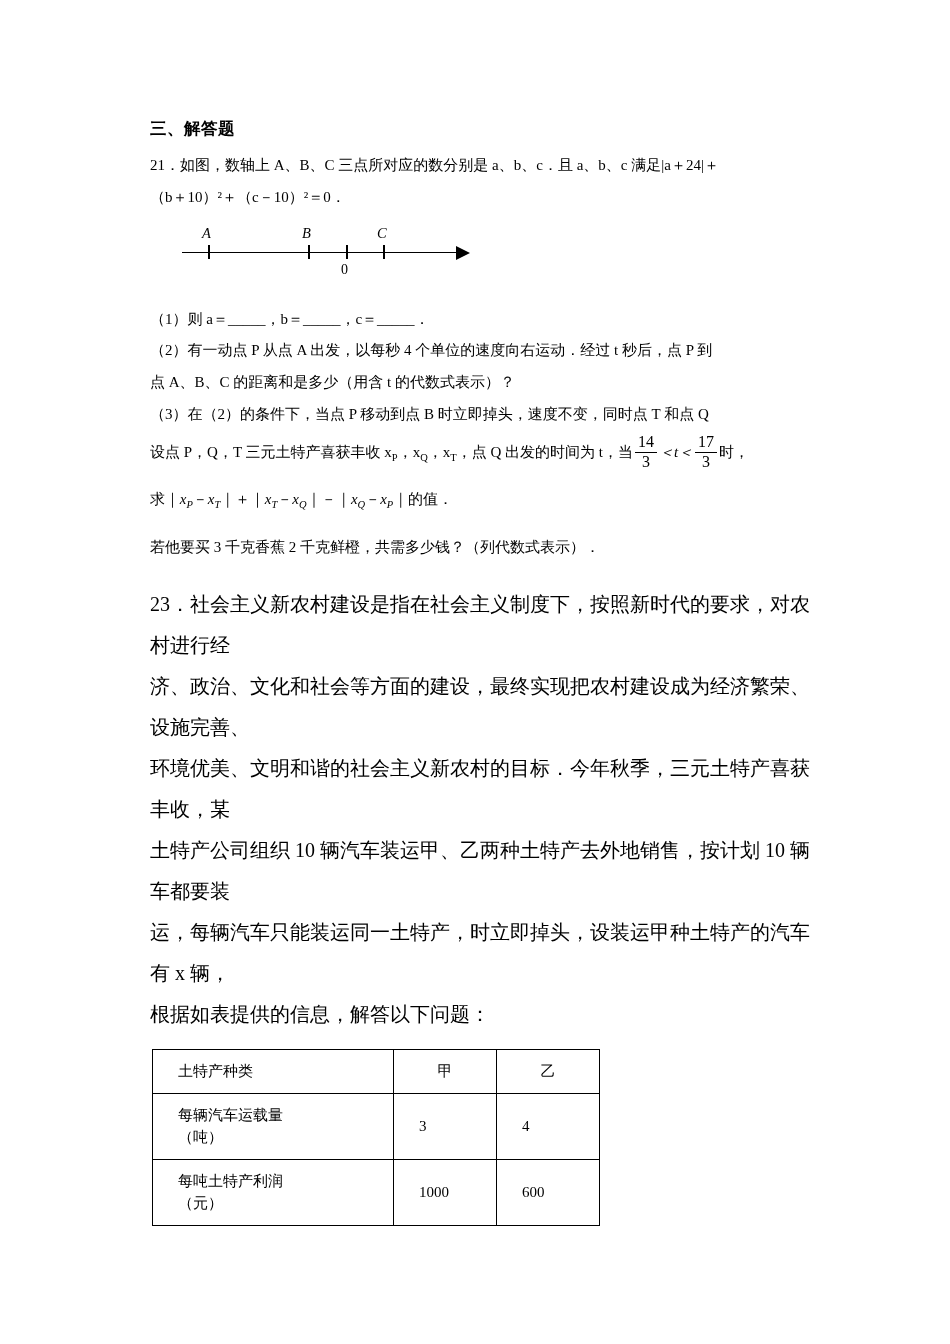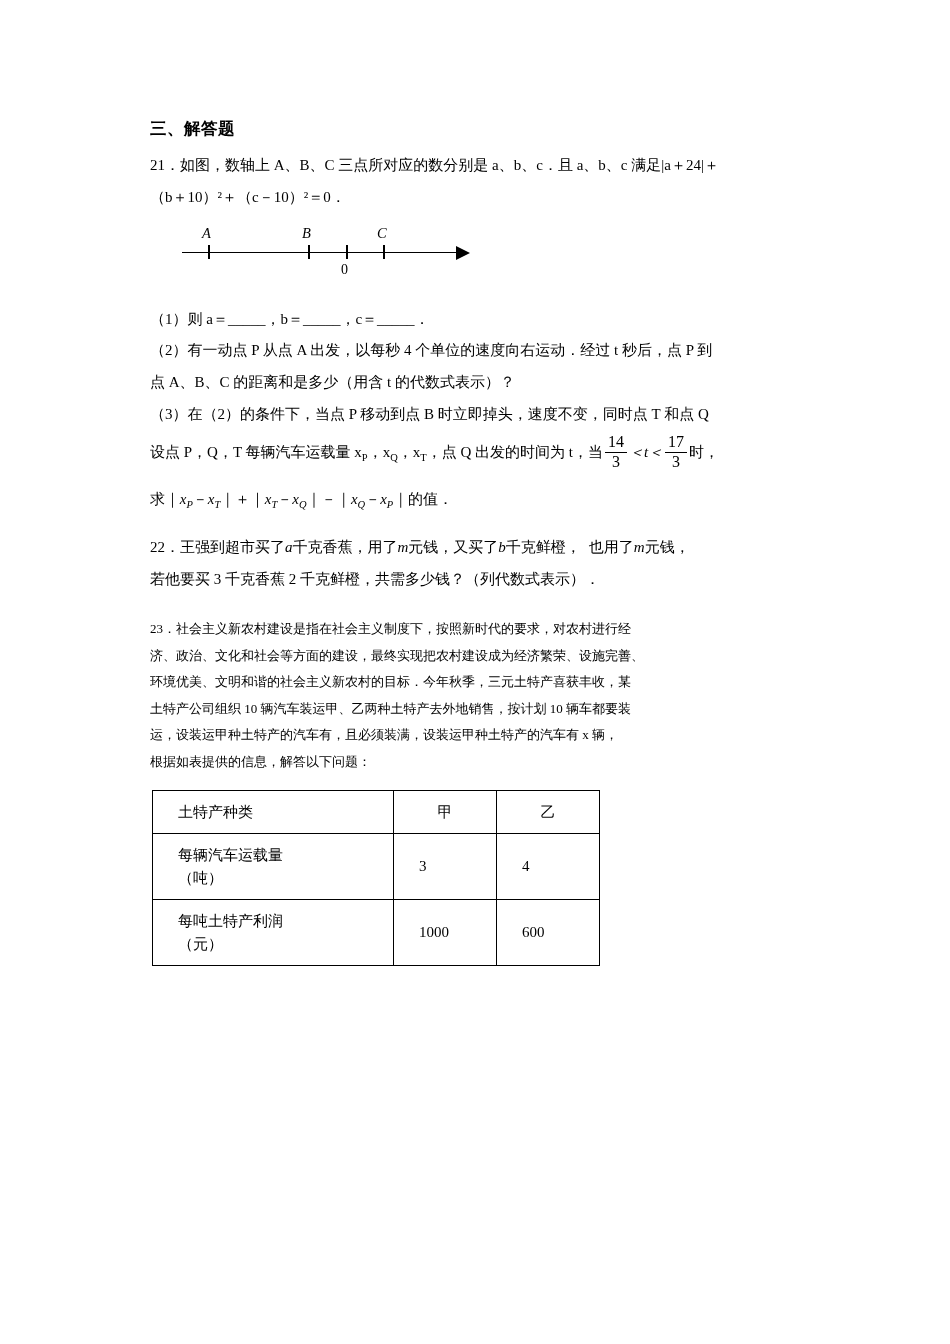--- a/index.html
+++ b/index.html
@@ -38,21 +38,21 @@
   .q {
     font-size: 15px;
     line-height: 1.85;
     margin-bottom: 4px;
     text-align: justify;
   }
   .q-num {
     white-space: nowrap;
   }
   .para {
-    font-size: 13px;
+    font-size: 20px;
     line-height: 2.05;
     text-align: justify;
   }
   .italic {
     font-style: italic;
     font-family: "Liberation Serif", serif;
   }
   .sub {
     font-size: 10.5px;
     vertical-align: sub;
@@ -172,43 +172,40 @@
         <div class="tick-label" style="left:209px;">C</div>
         <div class="tick-label-below" style="left:173px;">0</div>
       </div>
 
       <div class="q">（1）则 a＝_____，b＝_____，c＝_____．</div>
       <div class="q">（2）有一动点 P 从点 A 出发，以每秒 4 个单位的速度向右运动．经过 t 秒后，点 P 到</div>
       <div class="q">点 A、B、C 的距离和是多少（用含 t 的代数式表示）？</div>
       <div class="q">（3）在（2）的条件下，当点 P 移动到点 B 时立即掉头，速度不变，同时点 T 和点 Q</div>
 
       <div class="q" style="line-height:2.6;">
-        <span>设点 P，Q，T 每辆汽车运载量 x</span><span class="sub">P</span><span>，x</span><span class="sub">Q</span><span>，x</span><span class="sub">T</span><span>，点 Q 出发的时间为 t，当</span><span class="frac"><span class="num">14</span><span class="den">3</span></span><span class="italic">＜t＜</span><span class="frac"><span class="num">17</span><span class="den">3</span></span><span>时，</span>
+        <span>设点 P，Q，T 三元土特产喜获丰收 x</span><span class="sub">P</span><span>，x</span><span class="sub">Q</span><span>，x</span><span class="sub">T</span><span>，点 Q 出发的时间为 t，当</span><span class="frac"><span class="num">14</span><span class="den">3</span></span><span class="italic">＜t＜</span><span class="frac"><span class="num">17</span><span class="den">3</span></span><span>时，</span>
       </div>
 
       <div class="q" style="margin-top:14px;">
         <span>求</span><span class="abs-expr" id="absexpr">｜<span class="italic">x</span><span class="sub italic">P</span>－<span class="italic">x</span><span class="sub italic">T</span>｜＋｜<span class="italic">x</span><span class="sub italic">T</span>－<span class="italic">x</span><span class="sub italic">Q</span>｜－｜<span class="italic">x</span><span class="sub italic">Q</span>－<span class="italic">x</span><span class="sub italic">P</span>｜</span><span>的值．</span>
       </div>
     </div>
 
     <div style="margin-top:20px;">
-      <div class="q">
-        <span class="q-num">22．</span><span>王强到超市买了</span><span class="italic">a</span><span>千克香蕉，用了</span><span class="italic">m</span><span>元钱，又买了</span><span class="italic">b</span><span>千克鲜橙，</span><span class="sp"></span><span>也用了</span><span class="italic">m</span><span>元钱，</span>
-      </div>
       <div class="q">若他要买 3 千克香蕉 2 千克鲜橙，共需多少钱？（列代数式表示）．</div>
     </div>
 
     <div style="margin-top:22px;">
       <div class="para">
         <span class="q-num">23．</span><span>社会主义新农村建设是指在社会主义制度下，按照新时代的要求，对农村进行经</span>
       </div>
       <div class="para">济、政治、文化和社会等方面的建设，最终实现把农村建设成为经济繁荣、设施完善、</div>
       <div class="para">环境优美、文明和谐的社会主义新农村的目标．今年秋季，三元土特产喜获丰收，某</div>
       <div class="para">土特产公司组织 10 辆汽车装运甲、乙两种土特产去外地销售，按计划 10 辆车都要装</div>
-      <div class="para">运，设装运甲种土特产的汽车有，且必须装满，设装运甲种土特产的汽车有 x 辆，</div>
+      <div class="para">运，每辆汽车只能装运同一土特产，时立即掉头，设装运甲种土特产的汽车有 x 辆，</div>
       <div class="para">根据如表提供的信息，解答以下问题：</div>
 
       <table class="data">
         <tbody>
           <tr>
             <td class="c1">土特产种类</td>
             <td class="c2 hdr2">甲</td>
             <td class="c3 hdr3">乙</td>
           </tr>
           <tr>

